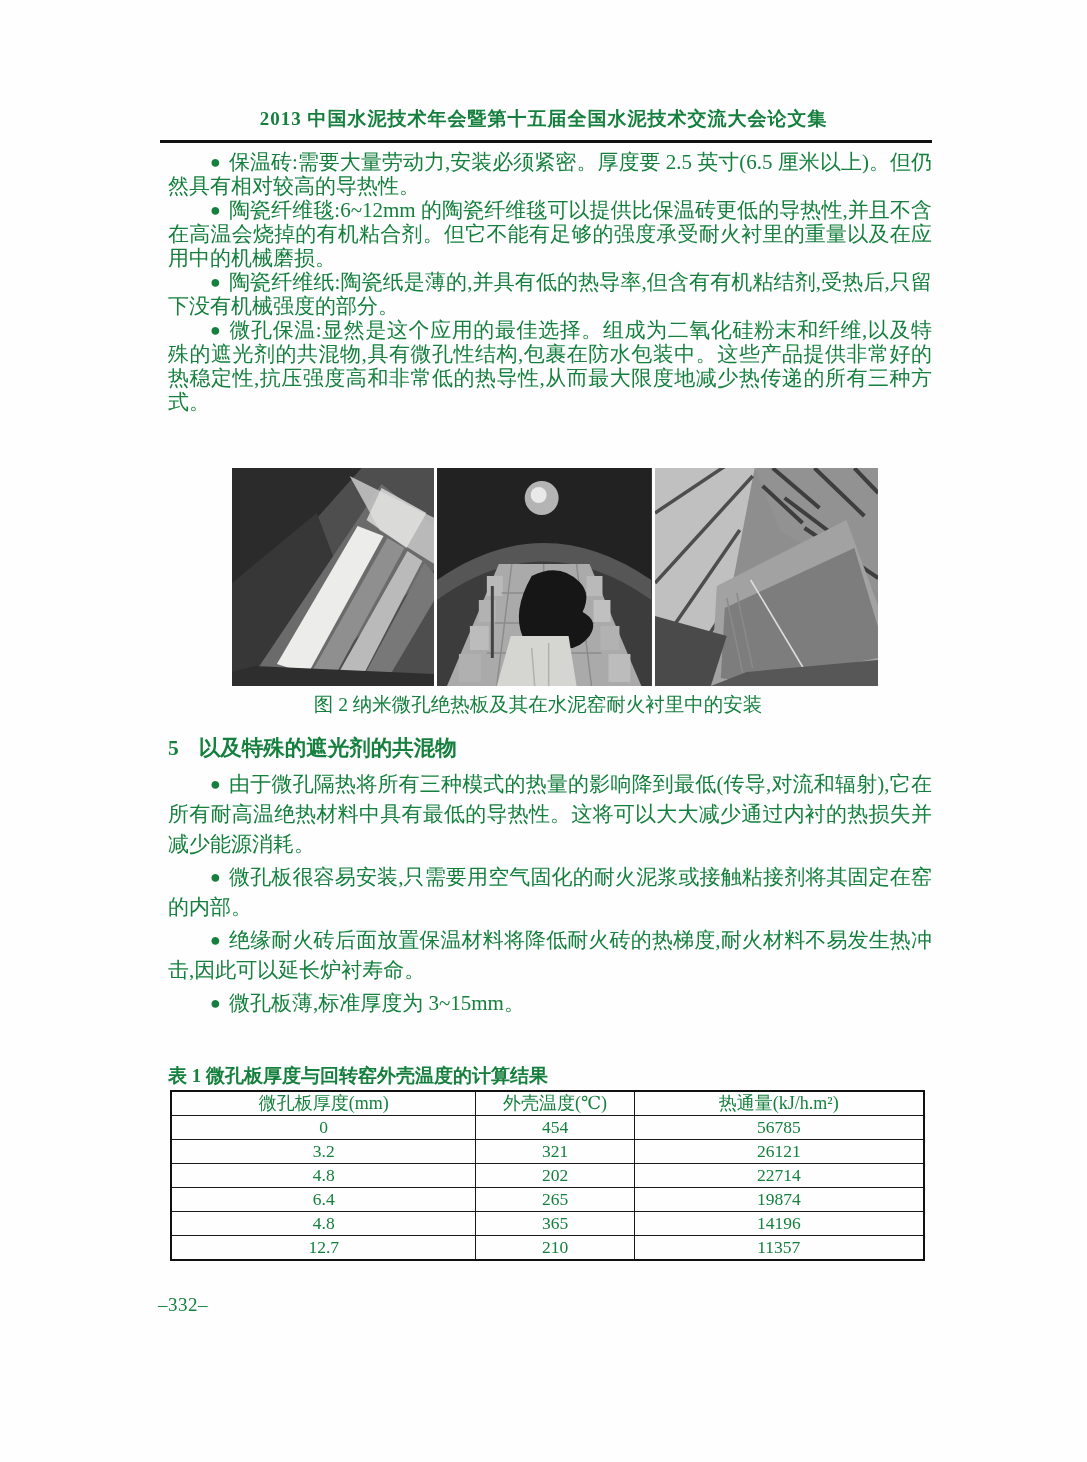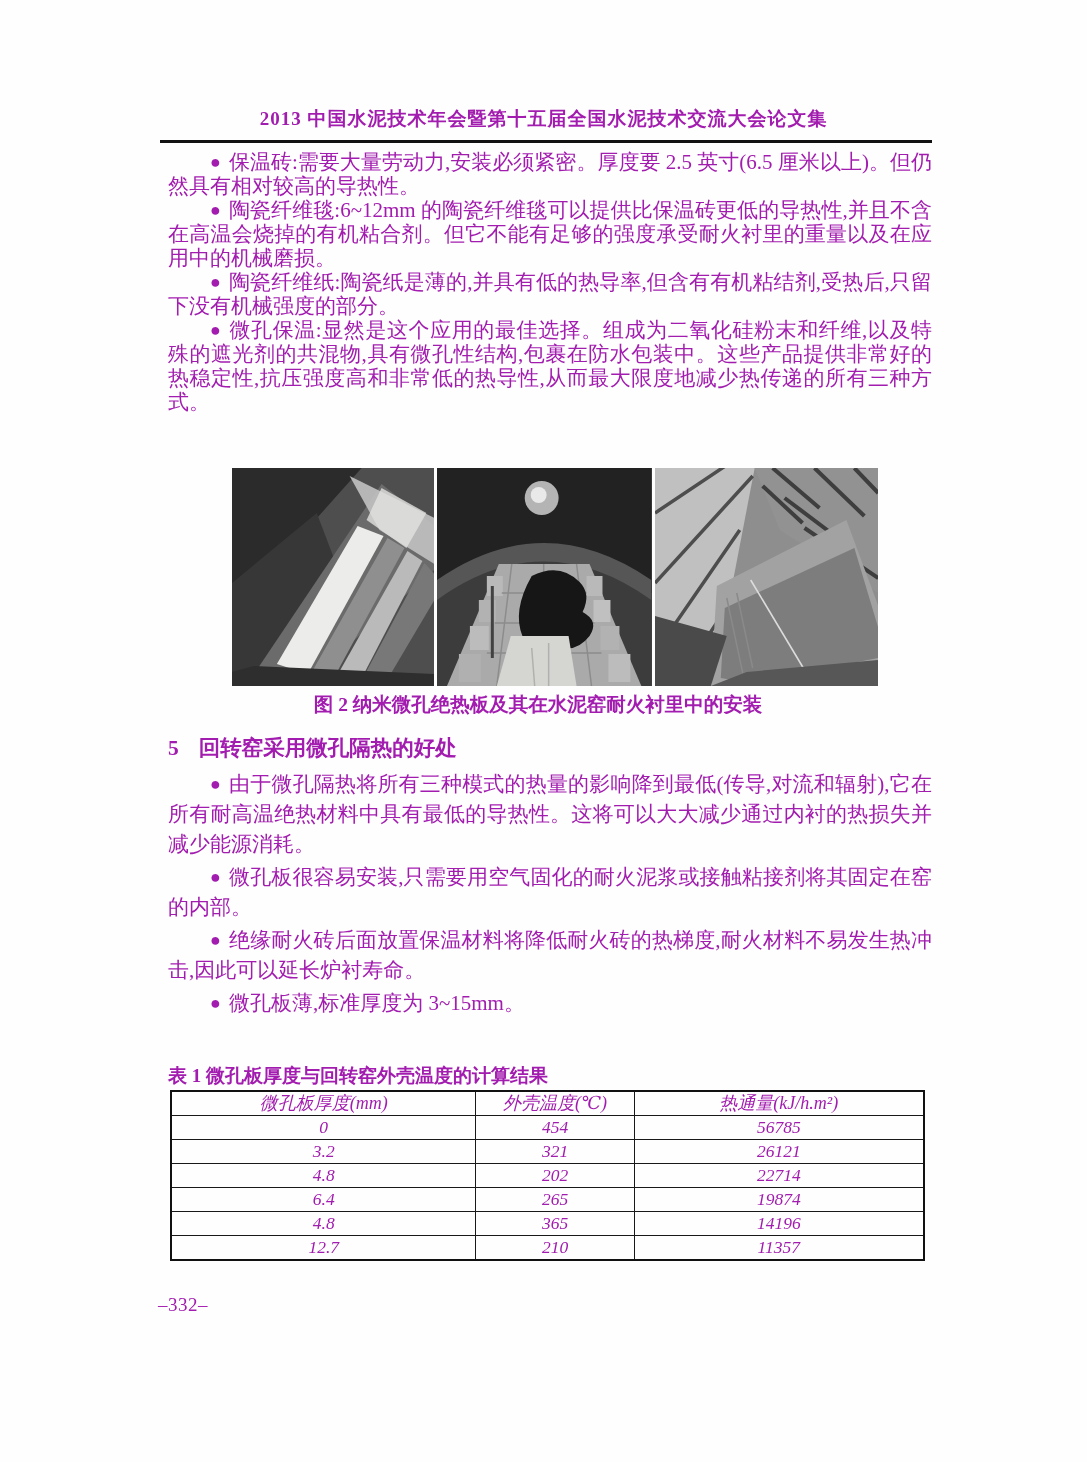--- a/index.html
+++ b/index.html
@@ -2,21 +2,21 @@
 <html><head>
 <meta charset="utf-8">
 <style>
   * { margin:0; padding:0; box-sizing:border-box; }
   html,body { background:#ffffff; }
   .page {
     position:relative;
     width:1087px; height:1462px;
     margin:0 auto;
     background:#fefefe;
-    color:#a21caf;
+    color:#15803d;
     font-family:"Liberation Serif","DejaVu Serif",serif;
     overflow:hidden;
   }
   .page-header {
     position:absolute; top:106px; left:0; right:0;
     text-align:center;
     font-size:19px; font-weight:600; letter-spacing:1px;
   }
   .header-rule {
     position:absolute; top:140px; left:160px; width:772px; height:3px;
@@ -33,21 +33,21 @@
     position:absolute; top:468px; left:232px; width:646px; height:218px;
     display:flex; gap:3px;
   }
   .photo { height:218px; overflow:hidden; background:#444; }
   .photo svg { display:block; width:100%; height:100%; }
   .photo1 { width:203px; }
   .photo2 { width:215px; }
   .photo3 { width:224px; }
   .figure-caption {
     position:absolute; top:692px; left:168px; width:740px;
-    text-align:center; font-weight:bold; font-size:19.5px; line-height:26px;
+    text-align:center; font-weight:normal; font-size:19.5px; line-height:26px;
   }
   .section {
     position:absolute; top:733px; left:168px; width:764px;
   }
   .section-heading {
     font-size:21.5px; font-weight:bold; line-height:31px; margin-bottom:5px;
   }
   .section-heading .sec-num { margin-right:20px; }
   .section-bullets {
     font-size:21px; line-height:30px; text-align:justify;
@@ -63,21 +63,20 @@
     font-size:17.5px;
     table-layout:fixed;
   }
   table.data-table th, table.data-table td {
     border:1.6px solid #181818;
     height:24px;
     text-align:center;
     font-weight:normal;
     padding:0 4px;
     line-height:23px;
-    font-style:italic;
   }
   table.data-table { border:2.5px solid #111; }
   table.data-table th { font-size:18px; }
   .page-number {
     position:absolute; top:1294px; left:158px;
     font-size:19px; letter-spacing:0.5px;
   }
 </style>
 </head>
 <body>
@@ -150,21 +149,21 @@
         <polygon points="0,218 56,218 72,168 0,148" fill="#4a4a4a"></polygon>
         <polygon points="56,218 224,218 224,192 92,204" fill="#575757"></polygon>
       </svg>
     </div>
   </div>
 
   <div class="figure-caption">图 2   纳米微孔绝热板及其在水泥窑耐火衬里中的安装</div>
 
   <div class="section">
     <div class="section-heading">
-      <span class="sec-num">5</span><span>回转窑采用微孔隔热的好处</span>
+      <span class="sec-num">5</span><span>以及特殊的遮光剂的共混物</span>
     </div>
     <div class="section-bullets">
       <p><span class="bullet">●</span><span>由于微孔隔热将所有三种模式的热量的影响降到最低(传导,对流和辐射),它在所有耐高温绝热材料中具有最低的导热性。这将可以大大减少通过内衬的热损失并减少能源消耗。</span></p>
       <p><span class="bullet">●</span><span>微孔板很容易安装,只需要用空气固化的耐火泥浆或接触粘接剂将其固定在窑的内部。</span></p>
       <p><span class="bullet">●</span><span>绝缘耐火砖后面放置保温材料将降低耐火砖的热梯度,耐火材料不易发生热冲击,因此可以延长炉衬寿命。</span></p>
       <p><span class="bullet">●</span><span>微孔板薄,标准厚度为 3~15mm。</span></p>
     </div>
   </div>
 
   <div class="table-title">表 1   微孔板厚度与回转窑外壳温度的计算结果</div>

